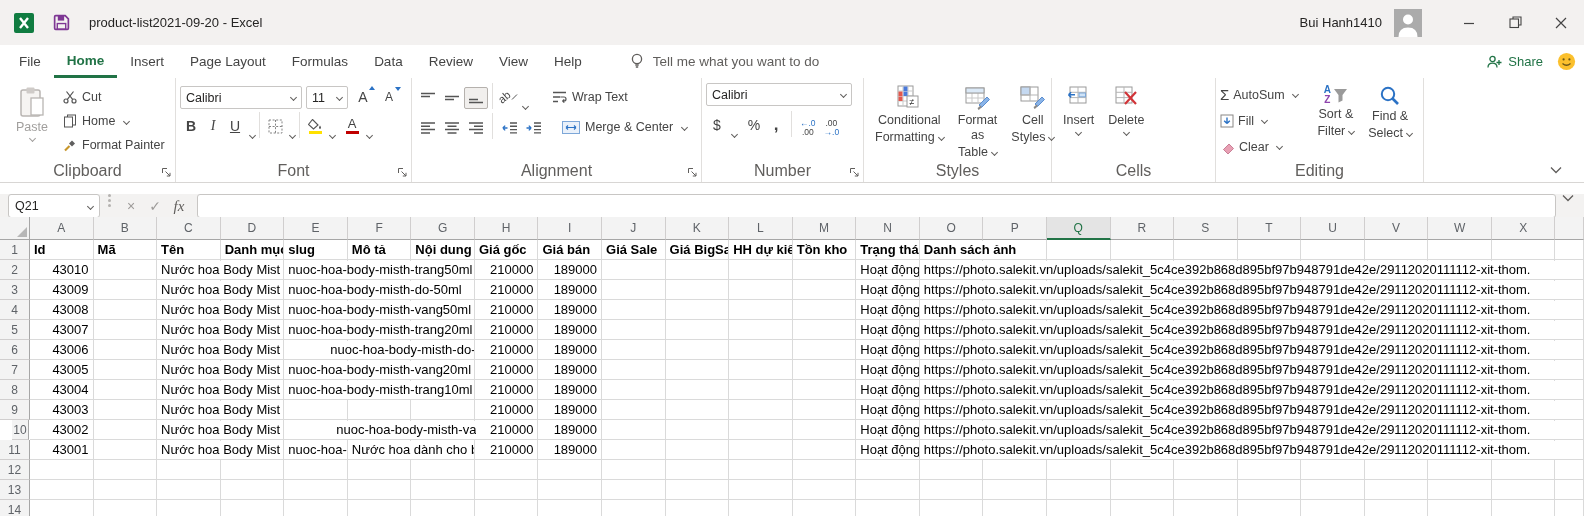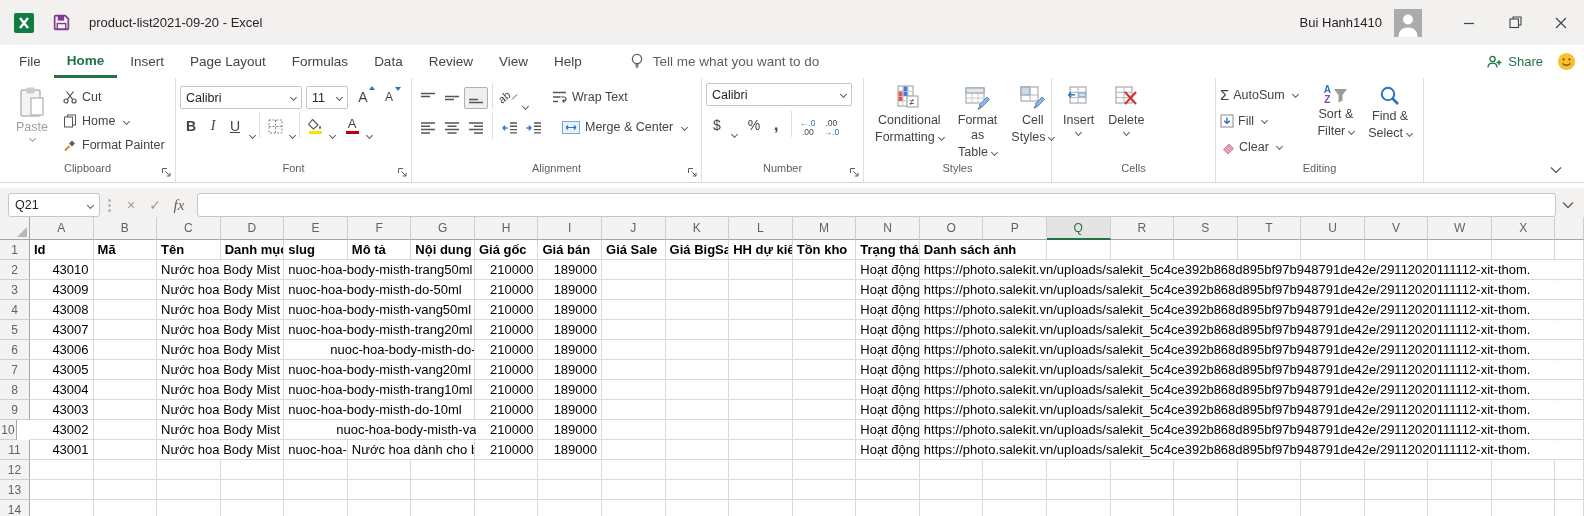--- a/index.html
+++ b/index.html
@@ -18,21 +18,21 @@
 .tabrow{top:45px;height:33px;background:#fff;display:flex;align-items:stretch}
 .tabs{display:flex;margin-left:6px}
 .tab{padding:0 13px;display:flex;align-items:center;font-size:13.5px;color:#444;cursor:default}
 .tab.active{color:#217346;font-weight:bold;border-bottom:3px solid #217346}
 .tellme{display:flex;align-items:center;gap:8px;margin-left:34px;color:#605e5c;font-size:13.5px}
 .tabrow-right{margin-left:auto;display:flex;align-items:center;gap:14px;padding-right:8px}
 .share{display:flex;align-items:center;gap:5px;color:#217346;font-size:13px}
 
 .ribbon{top:78px;height:105px;background:#fff;border-bottom:1px solid #d8d6d4;display:flex}
 .grp{position:relative;height:100%;border-right:1px solid #e1dfdd;padding:5px 4px 20px}
-.grp-name{position:absolute;bottom:8px;left:0;right:0;text-align:center;font-size:11px;color:#605e5c}
+.grp-name{position:absolute;bottom:2px;left:0;right:0;text-align:center;font-size:16px;color:#605e5c}
 .launcher{position:absolute;right:3px;bottom:4px;width:11px;height:11px}
 .chv{display:inline-block;width:5px;height:5px;border-right:1.4px solid #605e5c;border-bottom:1.4px solid #605e5c;transform:rotate(45deg);margin-left:4px;vertical-align:middle;flex:none}
 .vdiv{width:1px;align-self:stretch;background:#e1dfdd;margin:0 4px}
 .btnrow{display:flex;align-items:flex-end;height:26px;font-size:12.5px;color:#444}
 .sbtn{display:flex;align-items:center;gap:5px;height:24px;padding:0 3px;font-size:12.5px;color:#444}
 .combo{height:23px;border:1px solid #c8c6c4;border-radius:2px;background:#fff;display:flex;align-items:center;padding:0 5px;font-size:12.5px;color:#252423}
 .combo .chv{margin-left:auto}
 .paste{width:56px;display:flex;flex-direction:column;align-items:center;justify-content:flex-start;gap:2px;padding-top:3px}
 .paste .lbl{color:#a19f9d;font-size:12.5px}
 .paste .chv{border-color:#a19f9d;margin:0}
@@ -40,21 +40,21 @@
 .bigbtn{display:flex;flex-direction:column;align-items:center;justify-content:flex-start;gap:2px;padding:2px 7px;font-size:12.5px;color:#444;text-align:center;line-height:15px}
 .bigbtn .l2{white-space:nowrap}
 .glyphbtn{min-width:22px;height:24px;display:flex;align-items:center;justify-content:center;font-size:14px;color:#444}
 .alibox{width:24px;height:22px;display:flex;align-items:center;justify-content:center;border:1px solid transparent;border-radius:2px}
 .alibox.sel{border-color:#b5b1ad;background:#f1efed}
 .minidec{display:flex;flex-direction:column;align-items:center;justify-content:center;font-size:8.5px;line-height:9px;color:#444;padding:0 4px}
 .minidec .blue{color:#2b72c5}
 .edrow{display:flex;align-items:center;gap:4px;height:23px;font-size:12.5px;color:#444}
 .collapse-chv{position:absolute;right:22px;bottom:8px}
 
-.fbar{top:188px;height:34px;background:#f3f2f1;display:flex;align-items:center}
+.fbar{top:194px;height:34px;background:#f3f2f1;display:flex;align-items:flex-start}
 .namebox{width:92px;height:24px;margin-left:8px;background:#fff;border:1px solid #c8c6c4;border-radius:3px;display:flex;align-items:center;padding:0 6px;font-size:12.5px;color:#252423}
 .namebox .chv{margin-left:auto}
 .fdots{width:3px;display:flex;flex-direction:column;gap:2px;margin:0 8px}
 .fdots i{width:3px;height:3px;border-radius:50%;background:#b5b2b0}
 .fbtn{width:24px;height:24px;display:flex;align-items:center;justify-content:center;color:#9d9b99;font-size:14px}
 .fx{font-family:"Liberation Serif","DejaVu Serif",serif;font-style:italic;font-size:15px;color:#605e5c}
 .finput{flex:1;height:24px;background:#fff;border:1px solid #c8c6c4;border-radius:3px;margin:0 6px 0 6px}
 .fexp{margin-right:10px}
 
 #sheet{position:absolute;top:217px;left:0;right:0;bottom:0;background:#fff;overflow:hidden}
@@ -786,21 +786,21 @@
     <div class="cell" style="left: 983.4px; top: 183px; width: 63.56px; height: 20px;"></div>
     <div class="cell" style="left: 1046.96px; top: 183px; width: 63.56px; height: 20px;"></div>
     <div class="cell" style="left: 1110.52px; top: 183px; width: 63.56px; height: 20px;"></div>
     <div class="cell" style="left: 1174.08px; top: 183px; width: 63.56px; height: 20px;"></div>
     <div class="cell" style="left: 1237.64px; top: 183px; width: 63.56px; height: 20px;"></div>
     <div class="cell" style="left: 1301.2px; top: 183px; width: 63.56px; height: 20px;"></div>
     <div class="cell" style="left: 1364.76px; top: 183px; width: 63.56px; height: 20px;"></div>
     <div class="cell" style="left: 1428.32px; top: 183px; width: 63.56px; height: 20px;"></div>
     <div class="cell" style="left: 1491.88px; top: 183px; width: 63.56px; height: 20px;"></div>
     <div class="cell" style="left: 1555.44px; top: 183px; width: 28.56px; height: 20px;"></div>
-    <div class="rowh" style="left: 0px; top: 203px; width: 17px; height: 20px;">10</div>
+    <div class="rowh" style="left: 12px; top: 203px; width: 17px; height: 20px;">10</div>
     <div class="cell" style="left: 30px; top: 203px; width: 63.56px; height: 20px;"></div>
     <div class="cell" style="left: 93.56px; top: 203px; width: 63.56px; height: 20px;"></div>
     <div class="cell" style="left: 157.12px; top: 203px; width: 63.56px; height: 20px;"></div>
     <div class="cell" style="left: 220.68px; top: 203px; width: 63.56px; height: 20px;"></div>
     <div class="cell" style="left: 284.24px; top: 203px; width: 63.56px; height: 20px;"></div>
     <div class="cell" style="left: 347.8px; top: 203px; width: 63.56px; height: 20px;"></div>
     <div class="cell" style="left: 411.36px; top: 203px; width: 63.56px; height: 20px;"></div>
     <div class="cell" style="left: 474.92px; top: 203px; width: 63.56px; height: 20px;"></div>
     <div class="cell" style="left: 538.48px; top: 203px; width: 63.56px; height: 20px;"></div>
     <div class="cell" style="left: 602.04px; top: 203px; width: 63.56px; height: 20px;"></div>
@@ -982,21 +982,20 @@
     <div class="cellv" style="left: 920.84px; top: 144px; width: 662.16px; height: 18px;">https://photo.salekit.vn/uploads/salekit_5c4ce392b868d895bf97b948791de42e/29112020111112-xit-thom.</div>
     <div class="cellv r" style="left: 31px; top: 164px; width: 61.56px; height: 18px;">43004</div>
     <div class="cellv" style="left: 158.12px; top: 164px; width: 125.12px; height: 18px;">Nước hoa Body Mist</div>
     <div class="cellv" style="left: 285.24px; top: 164px; width: 188.68px; height: 18px;">nuoc-hoa-body-misth-trang10ml</div>
     <div class="cellv r" style="left: 475.92px; top: 164px; width: 61.56px; height: 18px;">210000</div>
     <div class="cellv r" style="left: 539.48px; top: 164px; width: 61.56px; height: 18px;">189000</div>
     <div class="cellv" style="left: 857.28px; top: 164px; width: 61.56px; height: 18px;">Hoạt động</div>
     <div class="cellv" style="left: 920.84px; top: 164px; width: 662.16px; height: 18px;">https://photo.salekit.vn/uploads/salekit_5c4ce392b868d895bf97b948791de42e/29112020111112-xit-thom.</div>
     <div class="cellv r" style="left: 31px; top: 184px; width: 61.56px; height: 18px;">43003</div>
     <div class="cellv" style="left: 158.12px; top: 184px; width: 125.12px; height: 18px;">Nước hoa Body Mist</div>
-    <div class="cellv" style="left: 285.24px; top: 184px; width: 188.68px; height: 18px;">nuoc-hoa-body-misth-do-10ml</div>
     <div class="cellv r" style="left: 475.92px; top: 184px; width: 61.56px; height: 18px;">210000</div>
     <div class="cellv r" style="left: 539.48px; top: 184px; width: 61.56px; height: 18px;">189000</div>
     <div class="cellv" style="left: 857.28px; top: 184px; width: 61.56px; height: 18px;">Hoạt động</div>
     <div class="cellv" style="left: 920.84px; top: 184px; width: 662.16px; height: 18px;">https://photo.salekit.vn/uploads/salekit_5c4ce392b868d895bf97b948791de42e/29112020111112-xit-thom.</div>
     <div class="cellv r" style="left: 31px; top: 204px; width: 61.56px; height: 18px;">43002</div>
     <div class="cellv" style="left: 158.12px; top: 204px; width: 125.12px; height: 18px;">Nước hoa Body Mist</div>
     <div class="cellv" style="left: 285.24px; top: 204px; width: 188.68px; height: 18px; margin-left: 48px;">nuoc-hoa-body-misth-vang10ml</div>
     <div class="cellv r" style="left: 475.92px; top: 204px; width: 61.56px; height: 18px;">210000</div>
     <div class="cellv r" style="left: 539.48px; top: 204px; width: 61.56px; height: 18px;">189000</div>
     <div class="cellv" style="left: 857.28px; top: 204px; width: 61.56px; height: 18px;">Hoạt động</div>

